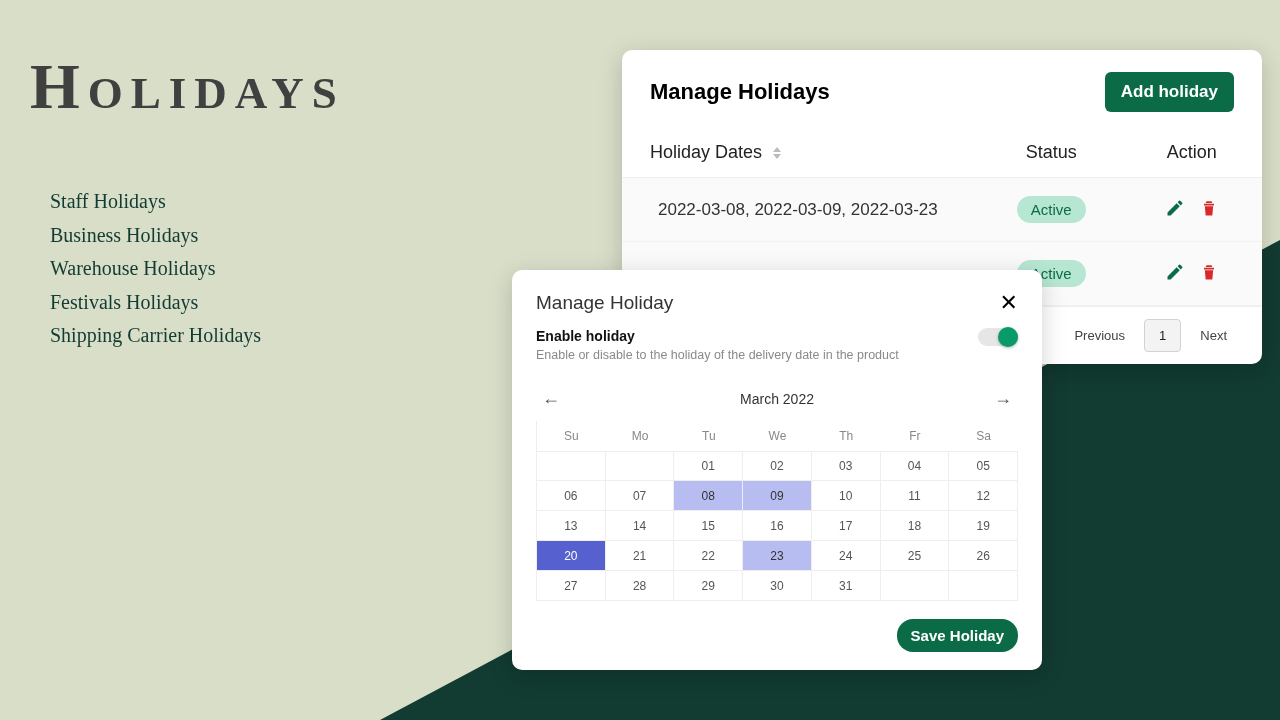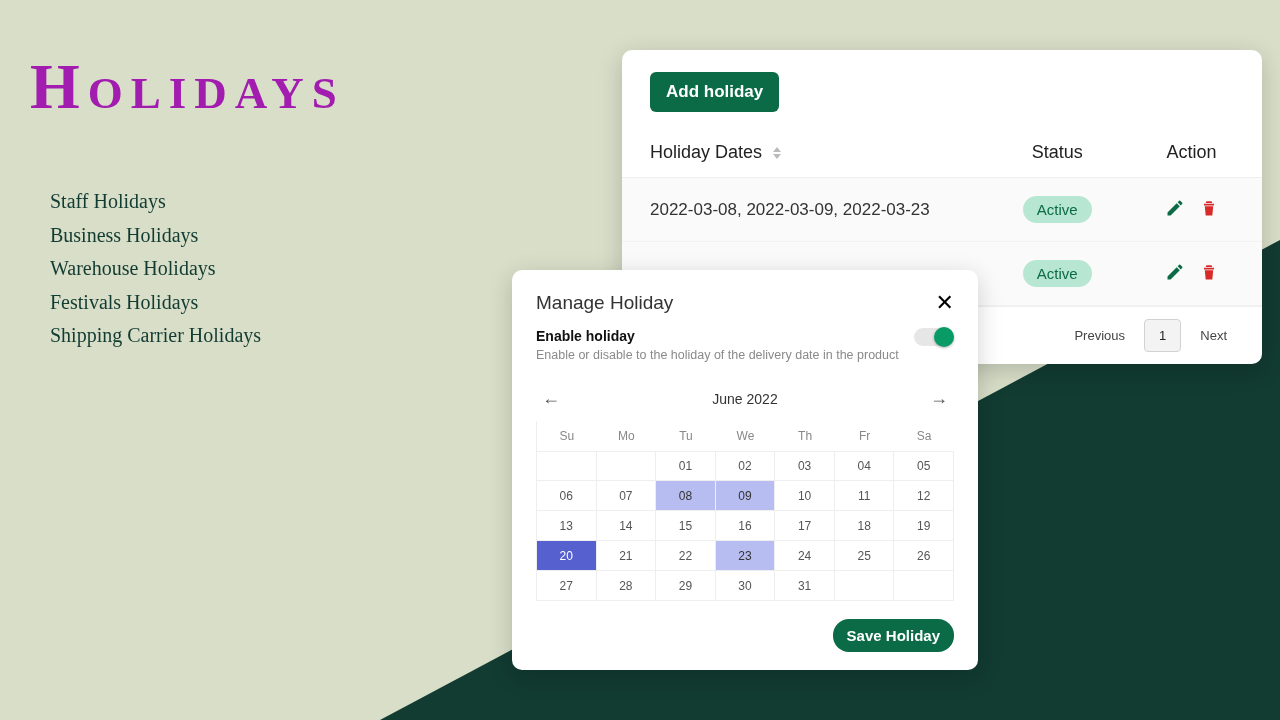--- a/index.html
+++ b/index.html
@@ -1,41 +1,41 @@
 <!DOCTYPE html>
 <html><head>
 <meta charset="utf-8">
 <style>
   *{box-sizing:border-box;margin:0;padding:0;}
   body{width:1280px;height:720px;overflow:hidden;font-family:"Segoe UI",Arial,sans-serif;background:#d8dec8;position:relative;}
   .bg-triangle{position:absolute;right:0;bottom:0;width:0;height:0;border-style:solid;border-width:0 0 480px 900px;border-color:transparent transparent #123b32 transparent;}
-  .hero-title{position:absolute;left:30px;top:50px;font-family:"Palatino Linotype","Book Antiqua",Georgia,serif;font-variant:small-caps;font-size:64px;letter-spacing:8px;color:#a21caf;font-weight:700;}
+  .hero-title{position:absolute;left:30px;top:50px;font-family:"Palatino Linotype","Book Antiqua",Georgia,serif;font-variant:small-caps;font-size:64px;letter-spacing:8px;color:#404040;font-weight:700;}
   .feature-list{position:absolute;left:50px;top:185px;font-family:"Palatino Linotype","Book Antiqua",Georgia,serif;color:#123b32;font-size:20px;line-height:1.68;}
   .card{position:absolute;background:#fff;border-radius:10px;box-shadow:0 6px 24px rgba(0,0,0,.18);}
   .manage-card{left:622px;top:50px;width:640px;padding:0;}
   .mc-header{display:flex;align-items:center;justify-content:space-between;padding:22px 28px 18px 28px;}
   .mc-title{font-size:22px;font-weight:700;color:#000;}
   .btn-primary{background:#0c6b47;color:#fff;border:none;border-radius:6px;padding:10px 16px;font-size:17px;font-weight:600;cursor:pointer;}
   .btn-primary.small{padding:8px 14px;font-size:15px;border-radius:16px;}
   .mc-table{width:100%;border-collapse:collapse;}
   .mc-table th{text-align:left;font-weight:400;font-size:18px;color:#222;padding:12px 28px 14px;border-bottom:1px solid #eee;}
   .mc-table th.center,.mc-table td.center{text-align:center;}
-  .mc-table td{font-size:17px;color:#333;padding:18px 28px;border-bottom:1px solid #f2f2f2;background:#fafafa;}
+  .mc-table td{font-size:17px;color:#333;padding:18px 36px;border-bottom:1px solid #f2f2f2;background:#fafafa;}
   .sort-wrap{display:inline-flex;flex-direction:column;margin-left:6px;vertical-align:middle;}
   .sort-up,.sort-down{width:0;height:0;border-left:4px solid transparent;border-right:4px solid transparent;}
   .sort-up{border-bottom:5px solid #bbb;margin-bottom:2px;}
   .sort-down{border-top:5px solid #bbb;}
   .badge-active{background:#b7e7d3;color:#0c6b47;border-radius:14px;padding:5px 14px;font-size:15px;display:inline-block;}
   .action-cell{white-space:nowrap;}
   .icon-btn{display:inline-flex;width:24px;height:24px;cursor:pointer;align-items:center;justify-content:center;}
   .icon-btn + .icon-btn{margin-left:10px;}
   .mc-footer{display:flex;justify-content:flex-end;align-items:center;padding:12px 20px;gap:4px;border-top:1px solid #eee;}
   .pg-btn{border:1px solid transparent;background:transparent;padding:8px 14px;font-size:13px;color:#444;border-radius:4px;cursor:pointer;}
   .pg-btn.page{border:1px solid #d2d2d2;background:#f3f3f3;color:#222;padding:8px 14px;}
-  .modal-card{left:512px;top:270px;width:466px;padding:22px 24px 18px 24px;}
+  .modal-card{left:512px;top:270px;width:530px;padding:22px 24px 18px 24px;}
   .modal-head{display:flex;justify-content:space-between;align-items:center;margin-bottom:14px;}
   .modal-title{font-size:19px;color:#333;}
   .close-x{font-size:22px;color:#000;cursor:pointer;background:none;border:none;line-height:1;}
   .enable-row{display:flex;justify-content:space-between;align-items:flex-start;}
   .enable-label{font-size:14px;font-weight:600;color:#111;}
   .enable-desc{font-size:12.5px;color:#8a8a8a;margin-top:4px;}
   .toggle{position:relative;width:40px;height:18px;background:#e6e6e6;border-radius:10px;cursor:pointer;}
   .toggle .knob{position:absolute;left:20px;top:-1px;width:20px;height:20px;background:#089b67;border-radius:50%;box-shadow:0 1px 3px rgba(0,0,0,.3);}
   .cal-nav{display:flex;justify-content:space-between;align-items:center;margin:22px 0 8px;}
   .cal-arrow{background:none;border:none;font-size:18px;color:#555;cursor:pointer;padding:4px 6px;}
@@ -59,20 +59,21 @@
 <ul class="feature-list" id="feature-list">
     <li style="list-style: none;">Staff Holidays</li>
     <li style="list-style: none;">Business Holidays</li>
     <li style="list-style: none;">Warehouse Holidays</li>
     <li style="list-style: none;">Festivals Holidays</li>
     <li style="list-style: none;">Shipping Carrier Holidays</li>
   </ul>
 
 <div class="card manage-card">
   <div class="mc-header">
+    <div class="mc-title">Manage Holidays</div>
     <button class="btn-primary">Add holiday</button>
   </div>
   <table class="mc-table">
     <thead>
       <tr>
         <th style="width:58%;">
           <span>Holiday Dates</span>
           <span class="sort-wrap">
               <span class="sort-up"></span>
               <span class="sort-down"></span>
@@ -131,21 +132,21 @@
     <div>
       <div class="enable-label">Enable holiday</div>
       <div class="enable-desc">Enable or disable to the holiday of the delivery date in the product</div>
     </div>
     <div class="toggle">
         <div class="knob"></div>
       </div>
   </div>
   <div class="cal-nav">
     <button class="cal-arrow">←</button>
-    <div class="cal-month">June 2022</div>
+    <div class="cal-month">March 2022</div>
     <button class="cal-arrow">→</button>
   </div>
   <div class="calendar" id="calendar">
       <div class="cal-dow">Su</div>
       <div class="cal-dow">Mo</div>
       <div class="cal-dow">Tu</div>
       <div class="cal-dow">We</div>
       <div class="cal-dow">Th</div>
       <div class="cal-dow">Fr</div>
       <div class="cal-dow">Sa</div>

